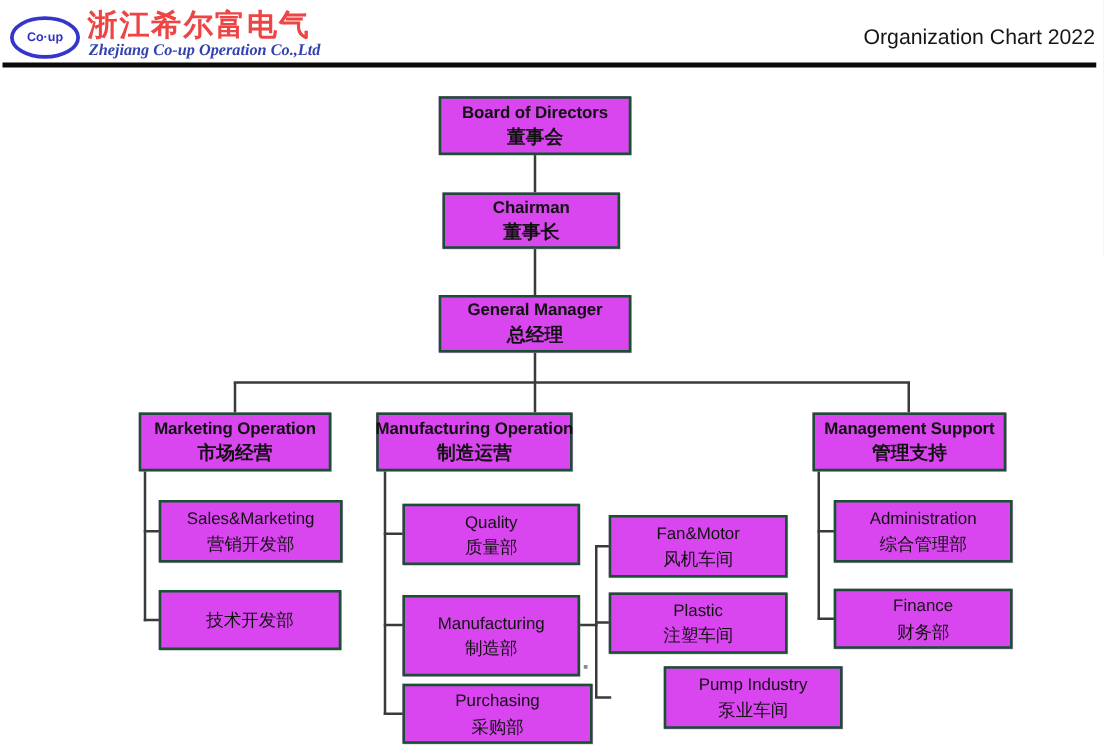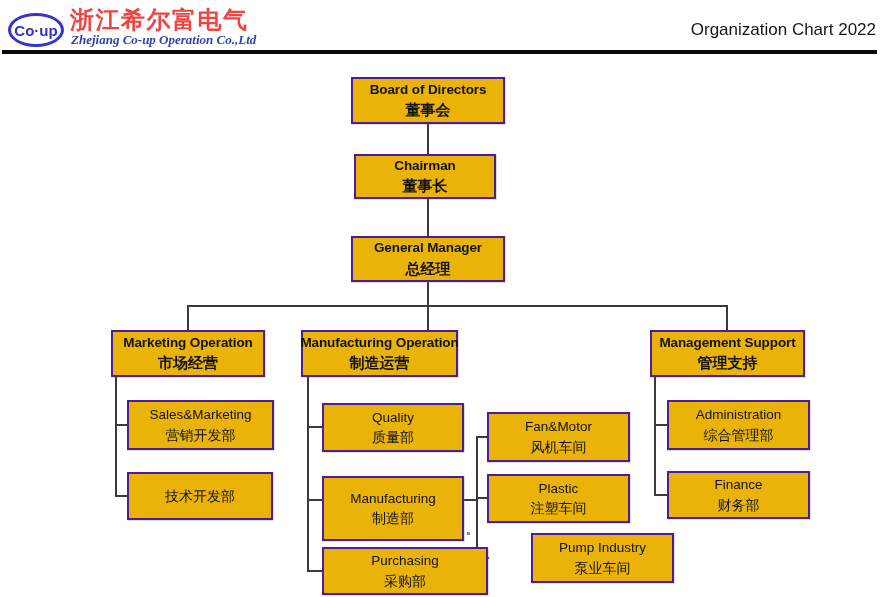--- a/index.html
+++ b/index.html
@@ -13,21 +13,21 @@
   }
   
   #header{position:absolute;left:0;top:0;width:883px;height:56px;}
   .logo-oval{
     position:absolute;left:8px;top:13px;width:50px;height:28px;
     border:3px solid #3535cc;border-radius:50%;
     display:flex;align-items:center;justify-content:center;
     background:#fff;
   }
   .logo-text{
-    color:#3232c8;font-weight:bold;font-size:15px;letter-spacing:0px;
+    color:#3232c8;font-weight:bold;font-size:10px;letter-spacing:0px;
     transform:translateY(-0.5px);
     text-align:right;
   }
   .company-zh{
     position:absolute;left:70px;top:4px;
     font-size:24px;font-weight:bold;color:#ef4444;letter-spacing:1.5px;
     white-space:nowrap;
   }
   .company-en{
     position:absolute;left:71px;top:32px;
@@ -40,21 +40,21 @@
     font-size:17px;color:#161616;white-space:nowrap;
   }
   .header-rule{
     position:absolute;left:2px;top:50px;width:875px;height:4px;
     background:#0a0a0a;
   }
   
   #org-canvas{position:absolute;left:0;top:0;width:883px;height:597px;}
   .node{
     position:absolute;box-sizing:border-box;
-    background:#eab308;border:2px solid #4c1d95;
+    background:#d946ef;border:2px solid #14532d;
     display:flex;flex-direction:column;align-items:center;justify-content:center;
     text-align:center;line-height:1.45;color:#111;
     box-shadow:0.5px 0.5px 0 rgba(120,120,120,0.5);
   }
   .node .en{font-size:13.5px;white-space:nowrap;}
   .node .zh{font-size:14px;white-space:nowrap;}
   .node.bold .en{font-weight:bold;font-size:13.5px;letter-spacing:-0.1px;}
   .node.bold .zh{font-weight:bold;font-size:15px;}
   .conn{position:absolute;background:#3a3a3a;}
   .stray-dot{position:absolute;width:3px;height:3px;background:#8a8a8a;}
@@ -128,21 +128,21 @@
         <div class="zh">技术开发部</div>
       </div>
       <div class="node" style="left: 322px; top: 403px; width: 142px; height: 49px;">
         <div class="en">Quality</div>
         <div class="zh">质量部</div>
       </div>
       <div class="node" style="left: 322px; top: 476px; width: 142px; height: 65px;">
         <div class="en">Manufacturing</div>
         <div class="zh">制造部</div>
       </div>
-      <div class="node" style="left: 322px; top: 547px; width: 166px; height: 48px;">
+      <div class="node" style="left: 322px; top: 547px; width: 152px; height: 48px;">
         <div class="en">Purchasing</div>
         <div class="zh">采购部</div>
       </div>
       <div class="node" style="left: 487px; top: 412px; width: 143px; height: 50px;">
         <div class="en">Fan&amp;Motor</div>
         <div class="zh">风机车间</div>
       </div>
       <div class="node" style="left: 487px; top: 474px; width: 143px; height: 49px;">
         <div class="en">Plastic</div>
         <div class="zh">注塑车间</div>

